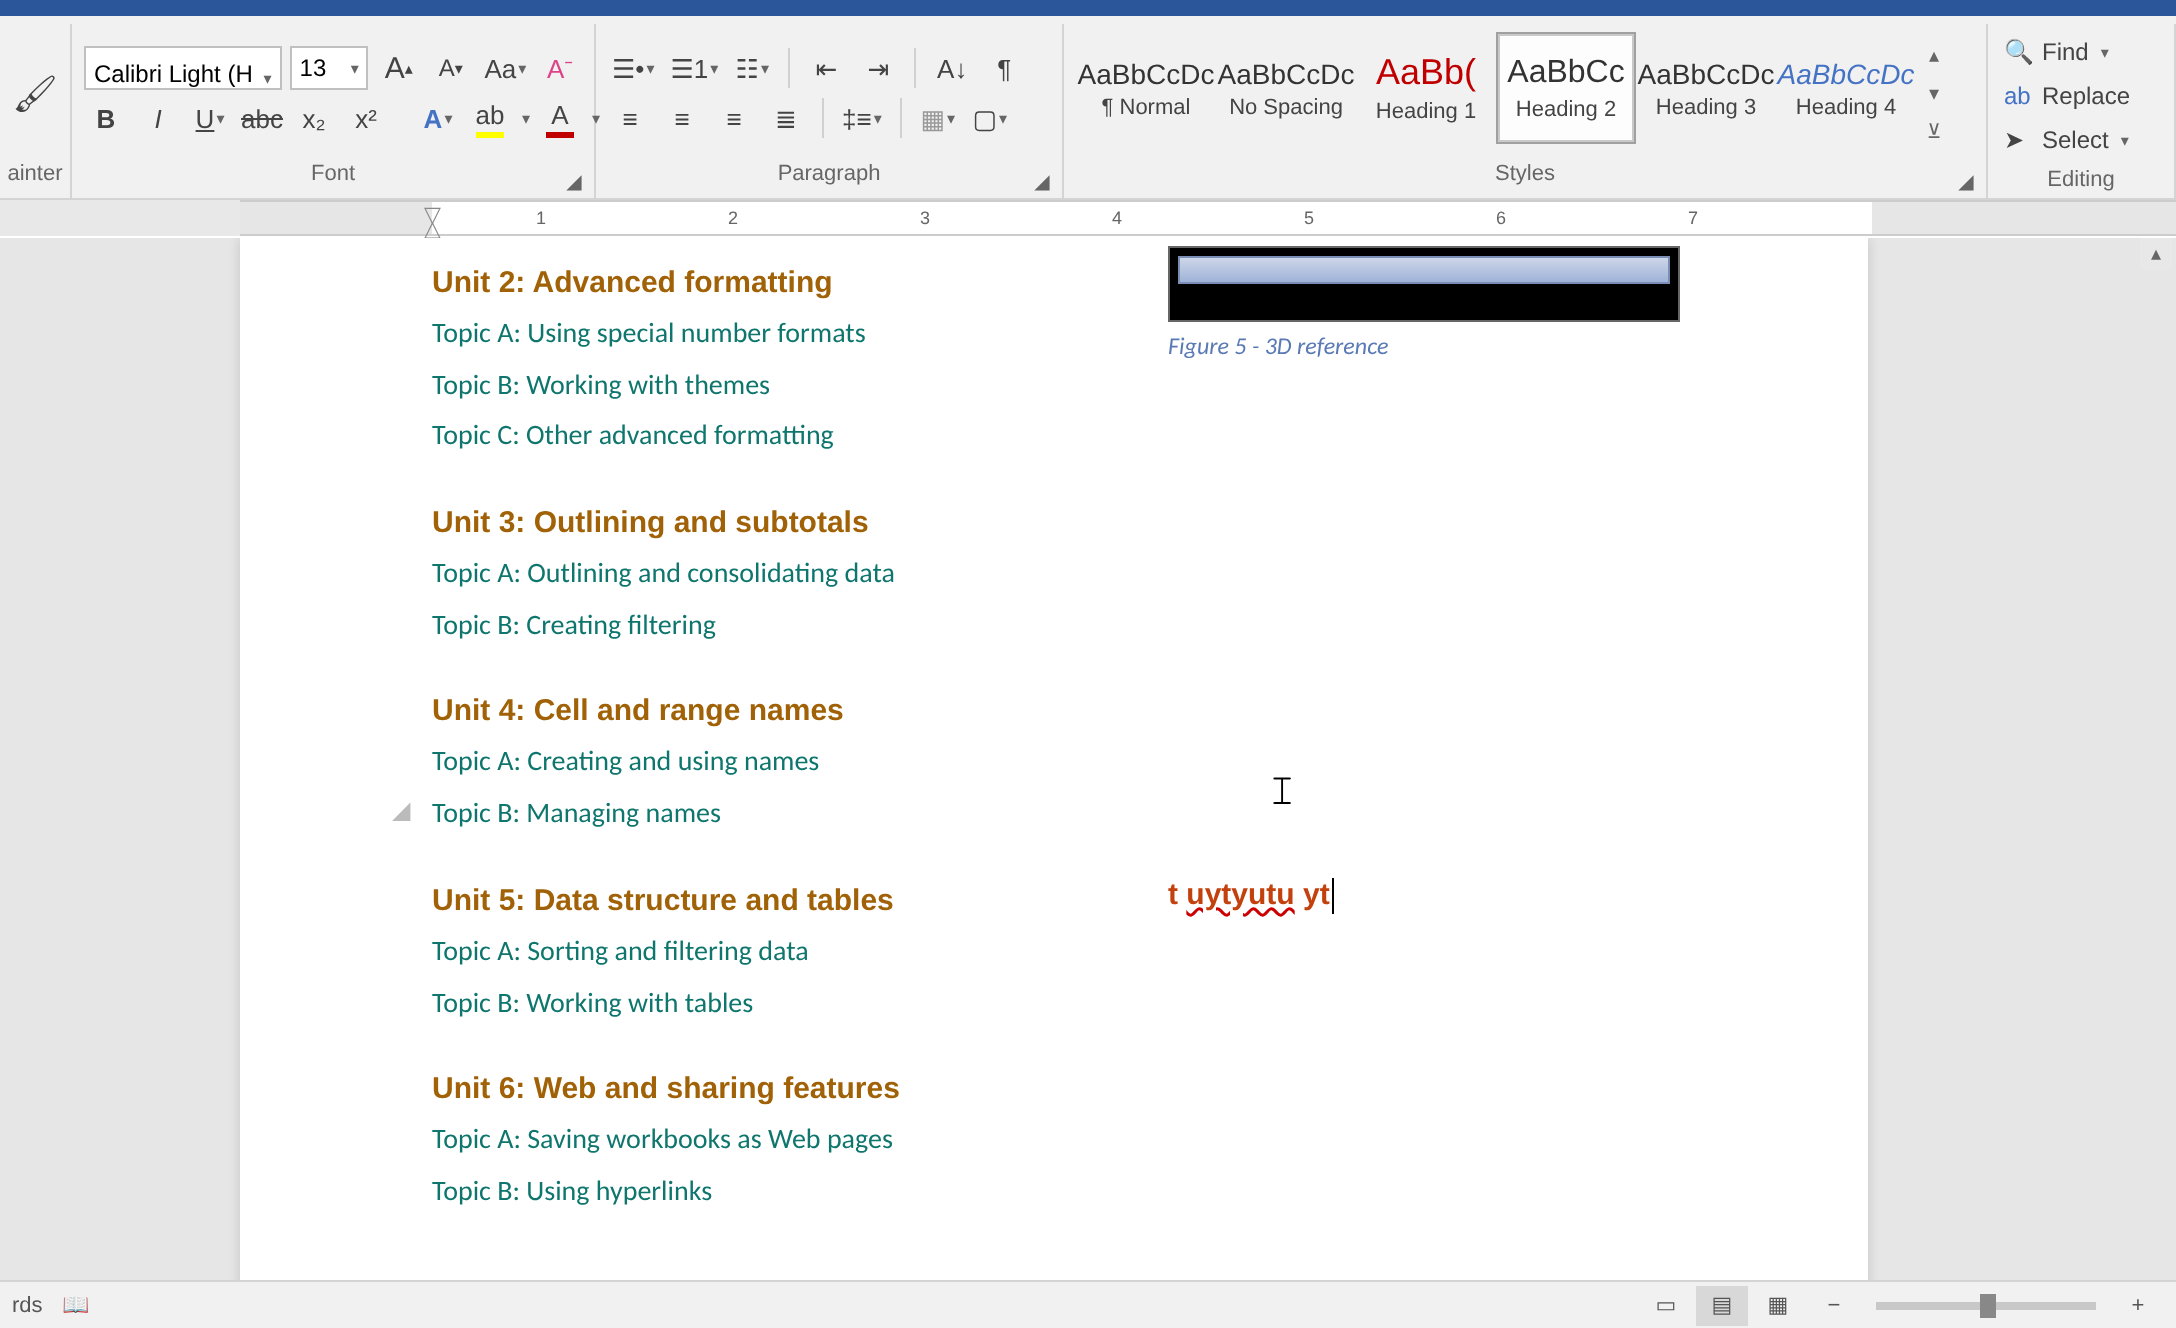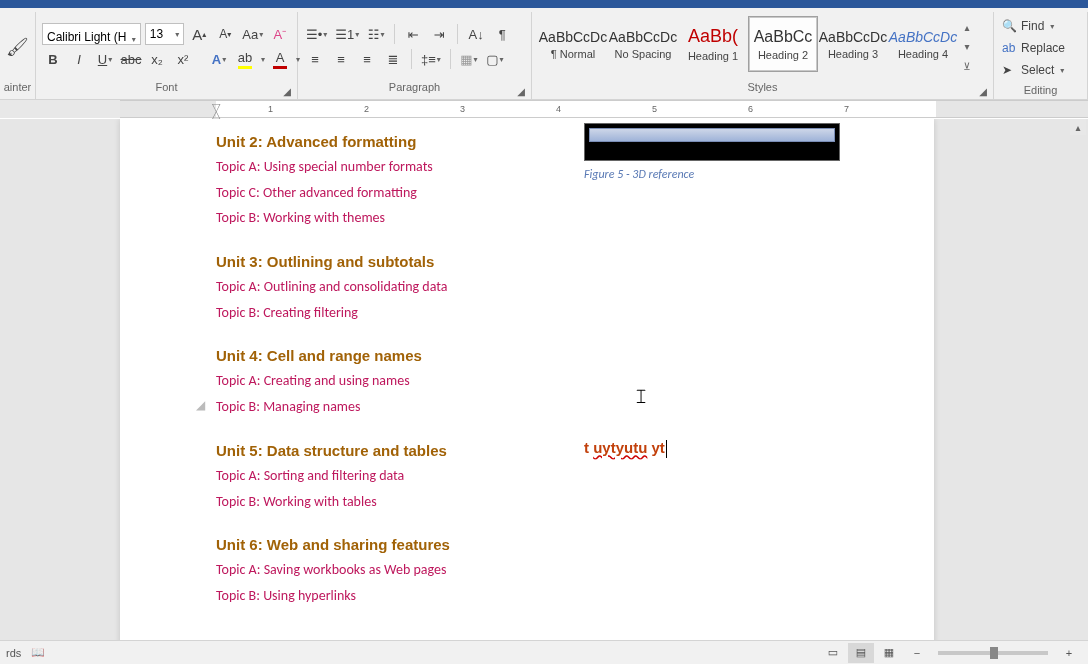--- a/index.html
+++ b/index.html
@@ -168,21 +168,21 @@
     font-size: 15px;
     font-weight: bold;
     color: #a16207;
     margin-top: 24px;
     margin-bottom: 6px;
   }
   .heading.first { margin-top: 6px; }
   .topic {
     font-family: Calibri,"Segoe UI",sans-serif;
     font-size: 14px;
-    color: #be185d;
+    color: #0f766e;
     margin-bottom: 4px;
     line-height: 1.55;
   }
   .collapse-tri {
     position:absolute;left:76px;color:#bbb;font-size:12px;transform:translateY(2px);
   }
   .figure-img {
     width: 256px;
     height: 38px;
     background: #000;
@@ -462,22 +462,22 @@
     <span class="tick" style="left:628px;">6</span>
     <span class="tick" style="left:724px;">7</span>
   </div>
 </div>
 
 <div class="doc-area">
   <div class="page">
     <div class="col-left">
       <div class="heading first">Unit 2: Advanced formatting</div>
       <div class="topic">Topic A: Using special number formats</div>
+      <div class="topic">Topic B: Working with themes</div>
       <div class="topic">Topic C: Other advanced formatting</div>
-      <div class="topic">Topic B: Working with themes</div>
 
       <div class="heading">Unit 3: Outlining and subtotals</div>
       <div class="topic">Topic A: Outlining and consolidating data</div>
       <div class="topic">Topic B: Creating filtering</div>
 
       <div class="heading">Unit 4: Cell and range names</div>
       <div class="topic">Topic A: Creating and using names</div>
       <div style="position:relative;">
         <span class="collapse-tri" style="left:-20px;">◢</span>
         <div class="topic">Topic B: Managing names</div>

